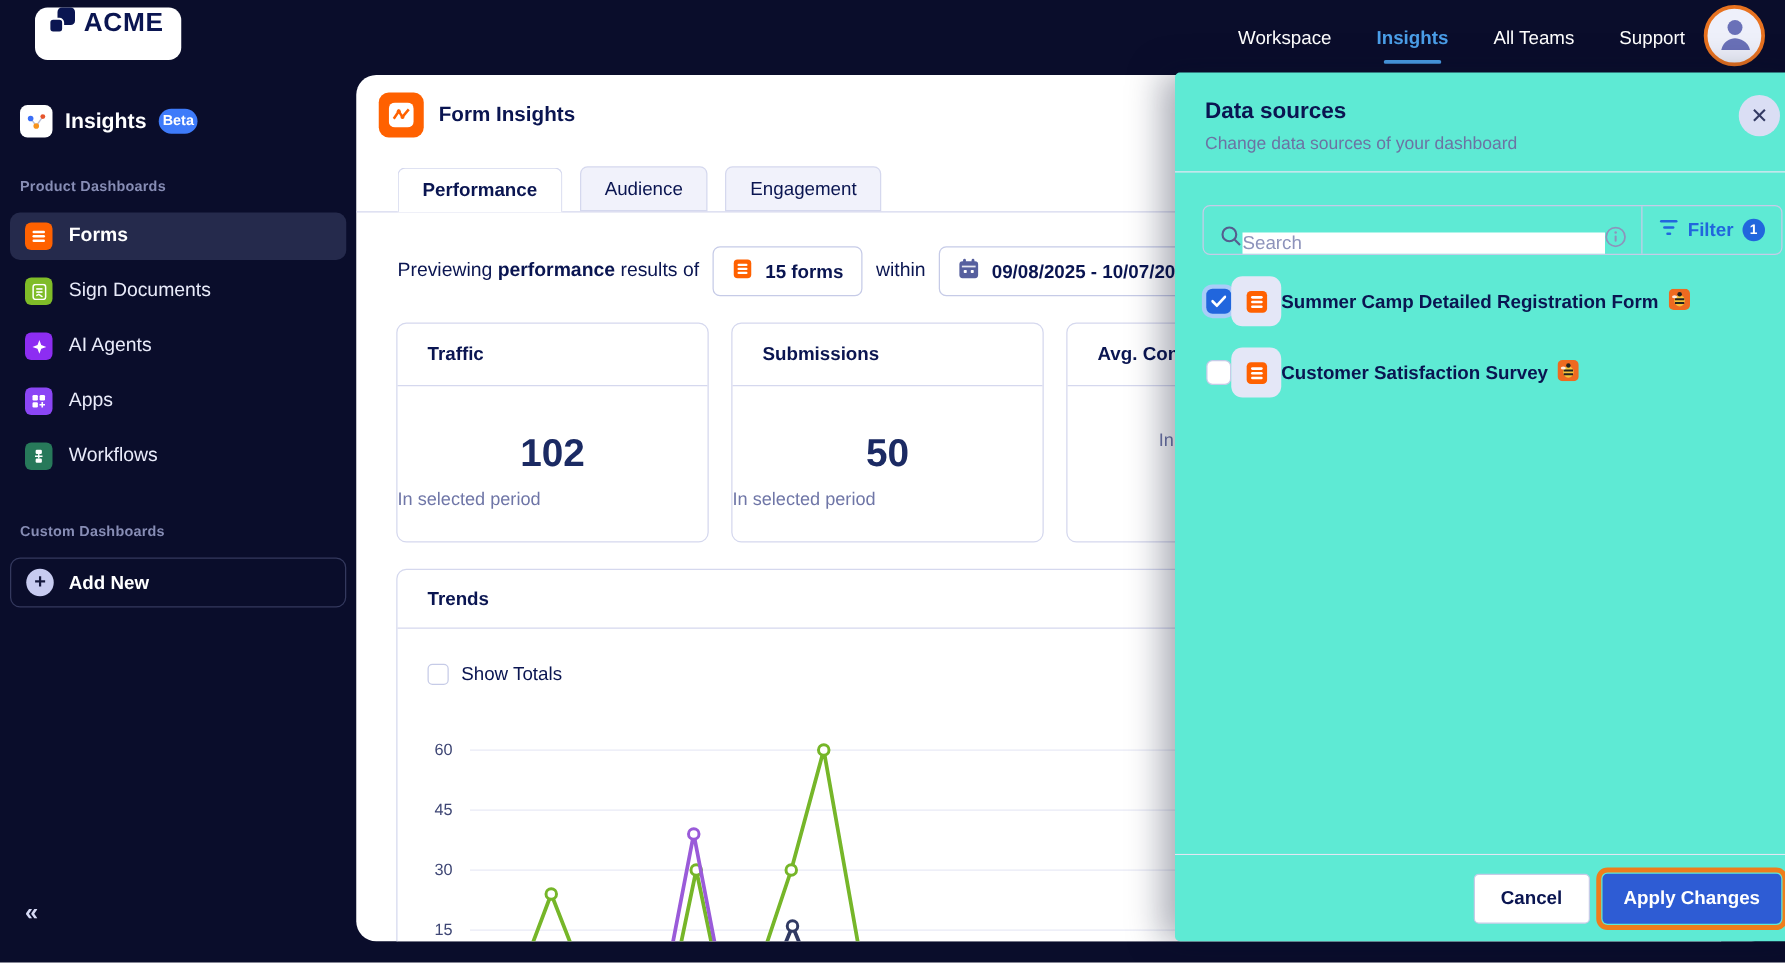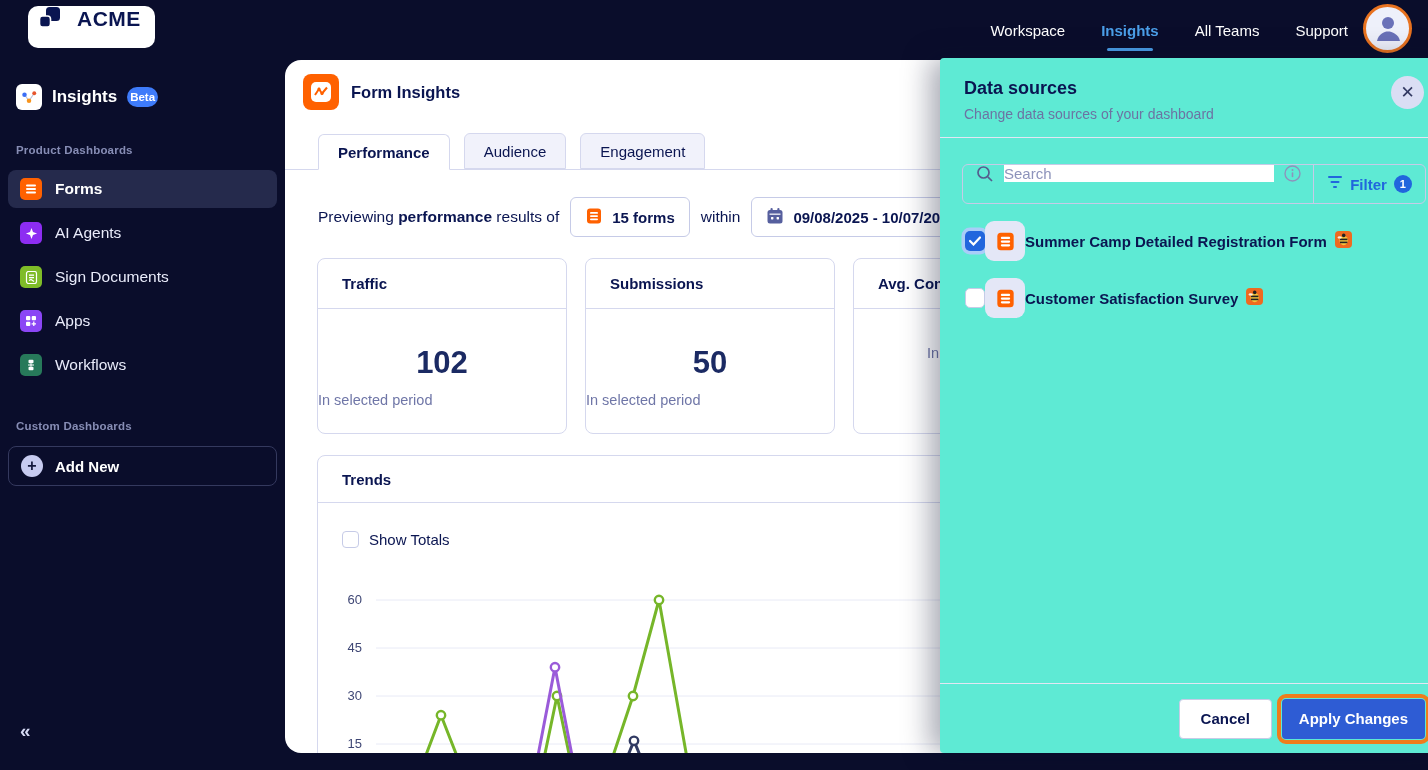--- a/index.html
+++ b/index.html
@@ -1,21 +1,21 @@
 <!DOCTYPE html>
 <html><head>
 <meta charset="utf-8">
 <style>
   * { margin:0; padding:0; box-sizing:border-box; }
   html,body { width:1428px; height:770px; overflow:hidden; }
   body { font-family:"Liberation Sans", sans-serif; background:#0a0d2b; position:relative; color:#0a1551; }
 
   
   .topbar { position:absolute; left:0; top:0; width:1428px; height:60px; }
-  .logo-card { position:absolute; left:28px; top:6px; height:42px; padding:0 14px 16px 10px; background:#fff; border-radius:10px; display:flex; align-items:center; gap:16px; }
+  .logo-card { position:absolute; left:28px; top:6px; height:42px; padding:0 14px 16px 10px; background:#fff; border-radius:10px; display:flex; align-items:center; gap:6px; }
   .logo-text { font-size:21px; font-weight:800; color:#0a1551; letter-spacing:.5px; }
   .top-nav { position:absolute; right:80px; top:0; height:60px; display:flex; align-items:center; gap:36px; }
   .top-link { color:#fff; font-size:15px; cursor:pointer; position:relative; }
   .top-link.active { color:#4b9fe9; font-weight:700; }
   .top-link.active::after { content:""; position:absolute; left:50%; transform:translateX(-50%); bottom:-12px; width:46px; height:3px; border-radius:2px; background:#4b9fe9; }
   .avatar { position:absolute; right:16px; top:4px; width:49px; height:49px; border-radius:50%; background:#eef0fa; border:3px solid #e8721f; display:flex; align-items:center; justify-content:center; cursor:pointer; }
 
   
   .sidebar { position:absolute; left:0; top:60px; width:285px; height:710px; }
   .app-row { display:flex; align-items:center; gap:10px; padding:24px 0 0 16px; }
@@ -60,21 +60,21 @@
   .ytick { position:absolute; width:32px; text-align:right; font-size:13px; color:#3f4775; }
   .chart-svg { position:absolute; left:58px; top:0; }
 
   
   .panel { position:absolute; left:940px; top:58px; width:510px; height:695px; background:#5eead4; border-radius:4px; box-shadow:-10px 0 28px rgba(10,13,43,.35); }
   .panel-head { padding:20px 24px 15px 24px; border-bottom:1px solid #e3e6f3; position:relative; }
   .panel-title { font-size:18px; font-weight:700; }
   .panel-sub { font-size:14px; color:#6c73a3; margin-top:7px; }
   .close-btn { position:absolute; right:26px; top:18px; width:33px; height:33px; border-radius:50%; background:#dadef4; color:#333a63; font-size:17px; display:flex; align-items:center; justify-content:center; cursor:pointer; }
   .search-row { margin:26px 24px 0 22px; height:40px; border:1px solid #c6cbe7; border-radius:6px; display:flex; align-items:stretch; }
-  .search-seg { flex:1; display:flex; align-items:flex-start; gap:10px; padding:0 12px 0 13px; }
+  .search-seg { flex:1; display:flex; align-items:flex-end; padding:0 12px 0 13px; }
   .search-input { border:0; outline:0; flex:1; font-size:15px; font-family:"Liberation Sans",sans-serif; color:#0a1551; }
   .search-input::placeholder { color:#8d93bb; }
   .filter-seg { width:112px; border-left:1px solid #c6cbe7; display:flex; align-items:center; justify-content:center; gap:7px; cursor:pointer; }
   .filter-label { color:#2166dd; font-size:15px; font-weight:700; }
   .count-badge { width:18px; height:18px; border-radius:50%; background:#2166dd; color:#fff; font-size:11px; font-weight:700; display:flex; align-items:center; justify-content:center; }
   .summary-row { display:flex; align-items:center; gap:13px; margin:26px 0 0 25px; font-size:15px; }
   .cbx { width:20px; height:20px; border-radius:5px; display:flex; align-items:center; justify-content:center; flex:none; cursor:pointer; }
   .cbx.on { background:#2166dd; color:#fff; }
   .cbx.off { background:#fff; border:1px solid #c6cbe7; }
   .cbx.focus { box-shadow:0 0 0 3.5px #a9cdf8; }
@@ -135,37 +135,37 @@
       <span class="mini-icon" style="background:#ff6100">
         <svg width="12" height="12" viewBox="0 0 12 12">
             <rect x="1" y="1.5" width="10" height="2" rx="1" fill="#fff"></rect>
             <rect x="1" y="5" width="10" height="2" rx="1" fill="#fff"></rect>
             <rect x="1" y="8.5" width="10" height="2" rx="1" fill="#fff"></rect>
           </svg>
       </span>
       <span class="label">Forms</span>
     </div>
     <div class="menu-item">
-      <span class="mini-icon" style="background:#8d2df2">
-        <svg width="13" height="13" viewBox="0 0 14 14">
-            <path d="M7 1 L8.6 5.4 L13 7 L8.6 8.6 L7 13 L5.4 8.6 L1 7 L5.4 5.4 Z" fill="#fff"></path>
-          </svg>
-      </span>
-      <span class="label">AI Agents</span>
-    </div>
-    <div class="menu-item">
       <span class="mini-icon" style="background:#7fbc28">
         <svg width="13" height="13" viewBox="0 0 13 13">
             <rect x="1.5" y="0.5" width="10" height="12" rx="2" fill="#7fbc28" stroke="#fff" stroke-width="1.2"></rect>
             <rect x="4" y="3.5" width="5" height="1.3" fill="#fff"></rect>
             <rect x="4" y="6" width="5" height="1.3" fill="#fff"></rect>
             <path d="M4 9.5 l2 -1 l3 2" stroke="#fff" stroke-width="1.2" fill="none"></path>
           </svg>
       </span>
       <span class="label">Sign Documents</span>
+    </div>
+    <div class="menu-item">
+      <span class="mini-icon" style="background:#8d2df2">
+        <svg width="13" height="13" viewBox="0 0 14 14">
+            <path d="M7 1 L8.6 5.4 L13 7 L8.6 8.6 L7 13 L5.4 8.6 L1 7 L5.4 5.4 Z" fill="#fff"></path>
+          </svg>
+      </span>
+      <span class="label">AI Agents</span>
     </div>
     <div class="menu-item">
       <span class="mini-icon" style="background:#8b46f5">
         <svg width="12" height="12" viewBox="0 0 12 12">
             <rect x="1" y="1" width="4.3" height="4.3" rx="1" fill="#fff"></rect>
             <rect x="6.7" y="1" width="4.3" height="4.3" rx="1" fill="#fff"></rect>
             <rect x="1" y="6.7" width="4.3" height="4.3" rx="1" fill="#fff"></rect>
             <path d="M8.8 6.6 v4.4 M6.6 8.8 h4.4" stroke="#fff" stroke-width="1.3"></path>
           </svg>
       </span>

